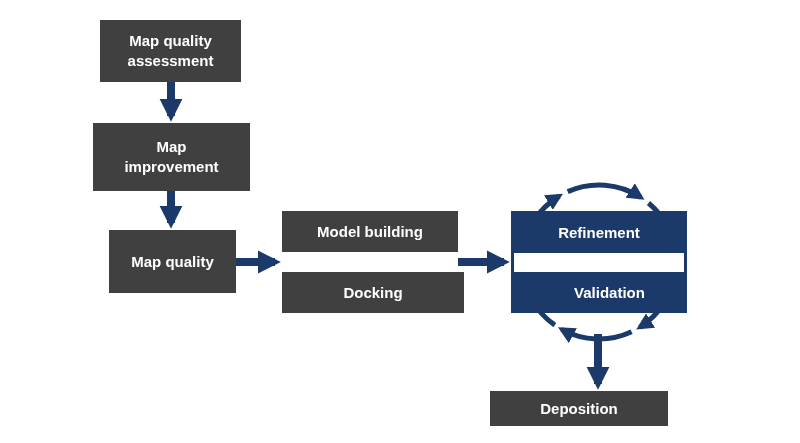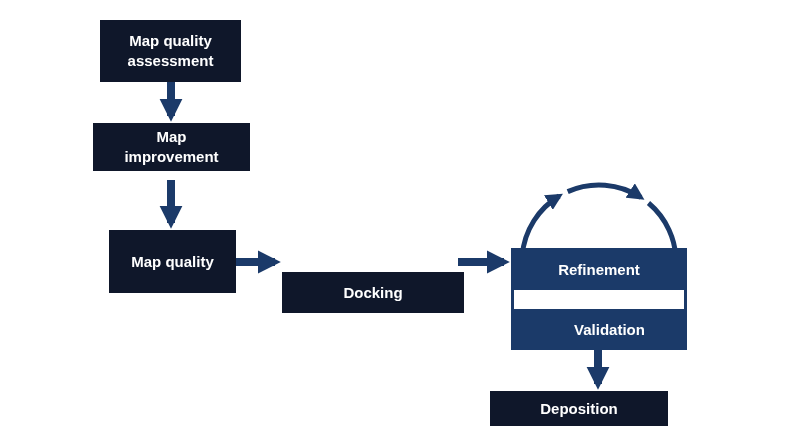--- a/index.html
+++ b/index.html
@@ -15,47 +15,46 @@
     overflow: hidden;
   }
   svg.arrow-layer {
     position: absolute;
     left: 0; top: 0;
     width: 800px; height: 443px;
     z-index: 0;
   }
   .node {
     position: absolute;
-    background: #0f172a;
+    background: #404040;
     color: #ffffff;
     display: flex;
     align-items: center;
     justify-content: center;
     text-align: center;
     font-size: 15px;
     font-weight: 600;
     line-height: 1.32;
     z-index: 1;
     box-sizing: border-box;
     padding: 2px 22px;
   }
   #box-map-quality   { left: 100px; top: 20px;  width: 141px; height: 62px; }
-  #box-map-improve   { left: 93px;  top: 123px; width: 157px; height: 48px; }
+  #box-map-improve   { left: 93px;  top: 123px; width: 157px; height: 68px; }
   #box-map-symmetry  { left: 109px; top: 230px; width: 127px; height: 63px; }
   #box-model-build   { left: 282px; top: 211px; width: 176px; height: 41px; }
   #box-docking       { left: 282px; top: 272px; width: 182px; height: 41px; }
   #box-deposition    { left: 490px; top: 391px; width: 178px; height: 35px; align-items: center; }
 
   .cycle-stack {
     position: absolute;
     left: 511px; top: 211px;
     width: 176px; height: 102px;
     background: #1b3a69;
     z-index: 1;
-    margin-top: 37px;
   }
   .cycle-stack .half {
     position: absolute;
     left: 0; right: 0;
     color: #ffffff;
     display: flex;
     align-items: center;
     justify-content: center;
     font-size: 15px;
     font-weight: 600;
@@ -101,20 +100,23 @@
   </div>
 
   <div class="node" id="box-map-improve">
     <span>Map improvement</span>
   </div>
 
   <div class="node" id="box-map-symmetry">
     <span>Map quality</span>
   </div>
 
+  <div class="node" id="box-model-build">
+    <span>Model building</span>
+  </div>
 
   <div class="node" id="box-docking">
     <span>Docking</span>
   </div>
 
   <div class="cycle-stack">
     <div class="half top">
       <span>Refinement</span>
     </div>
     <div class="white-strip"></div>

